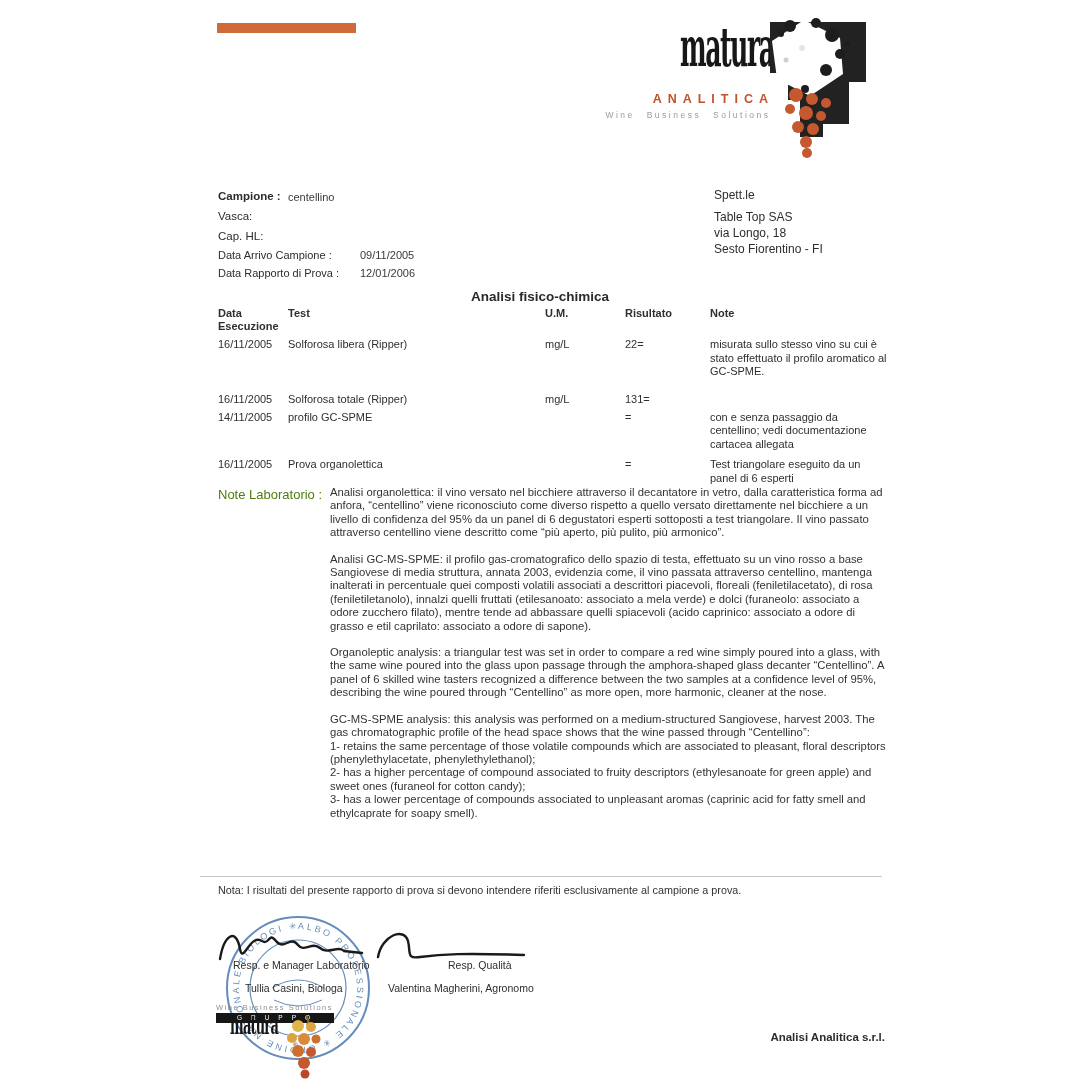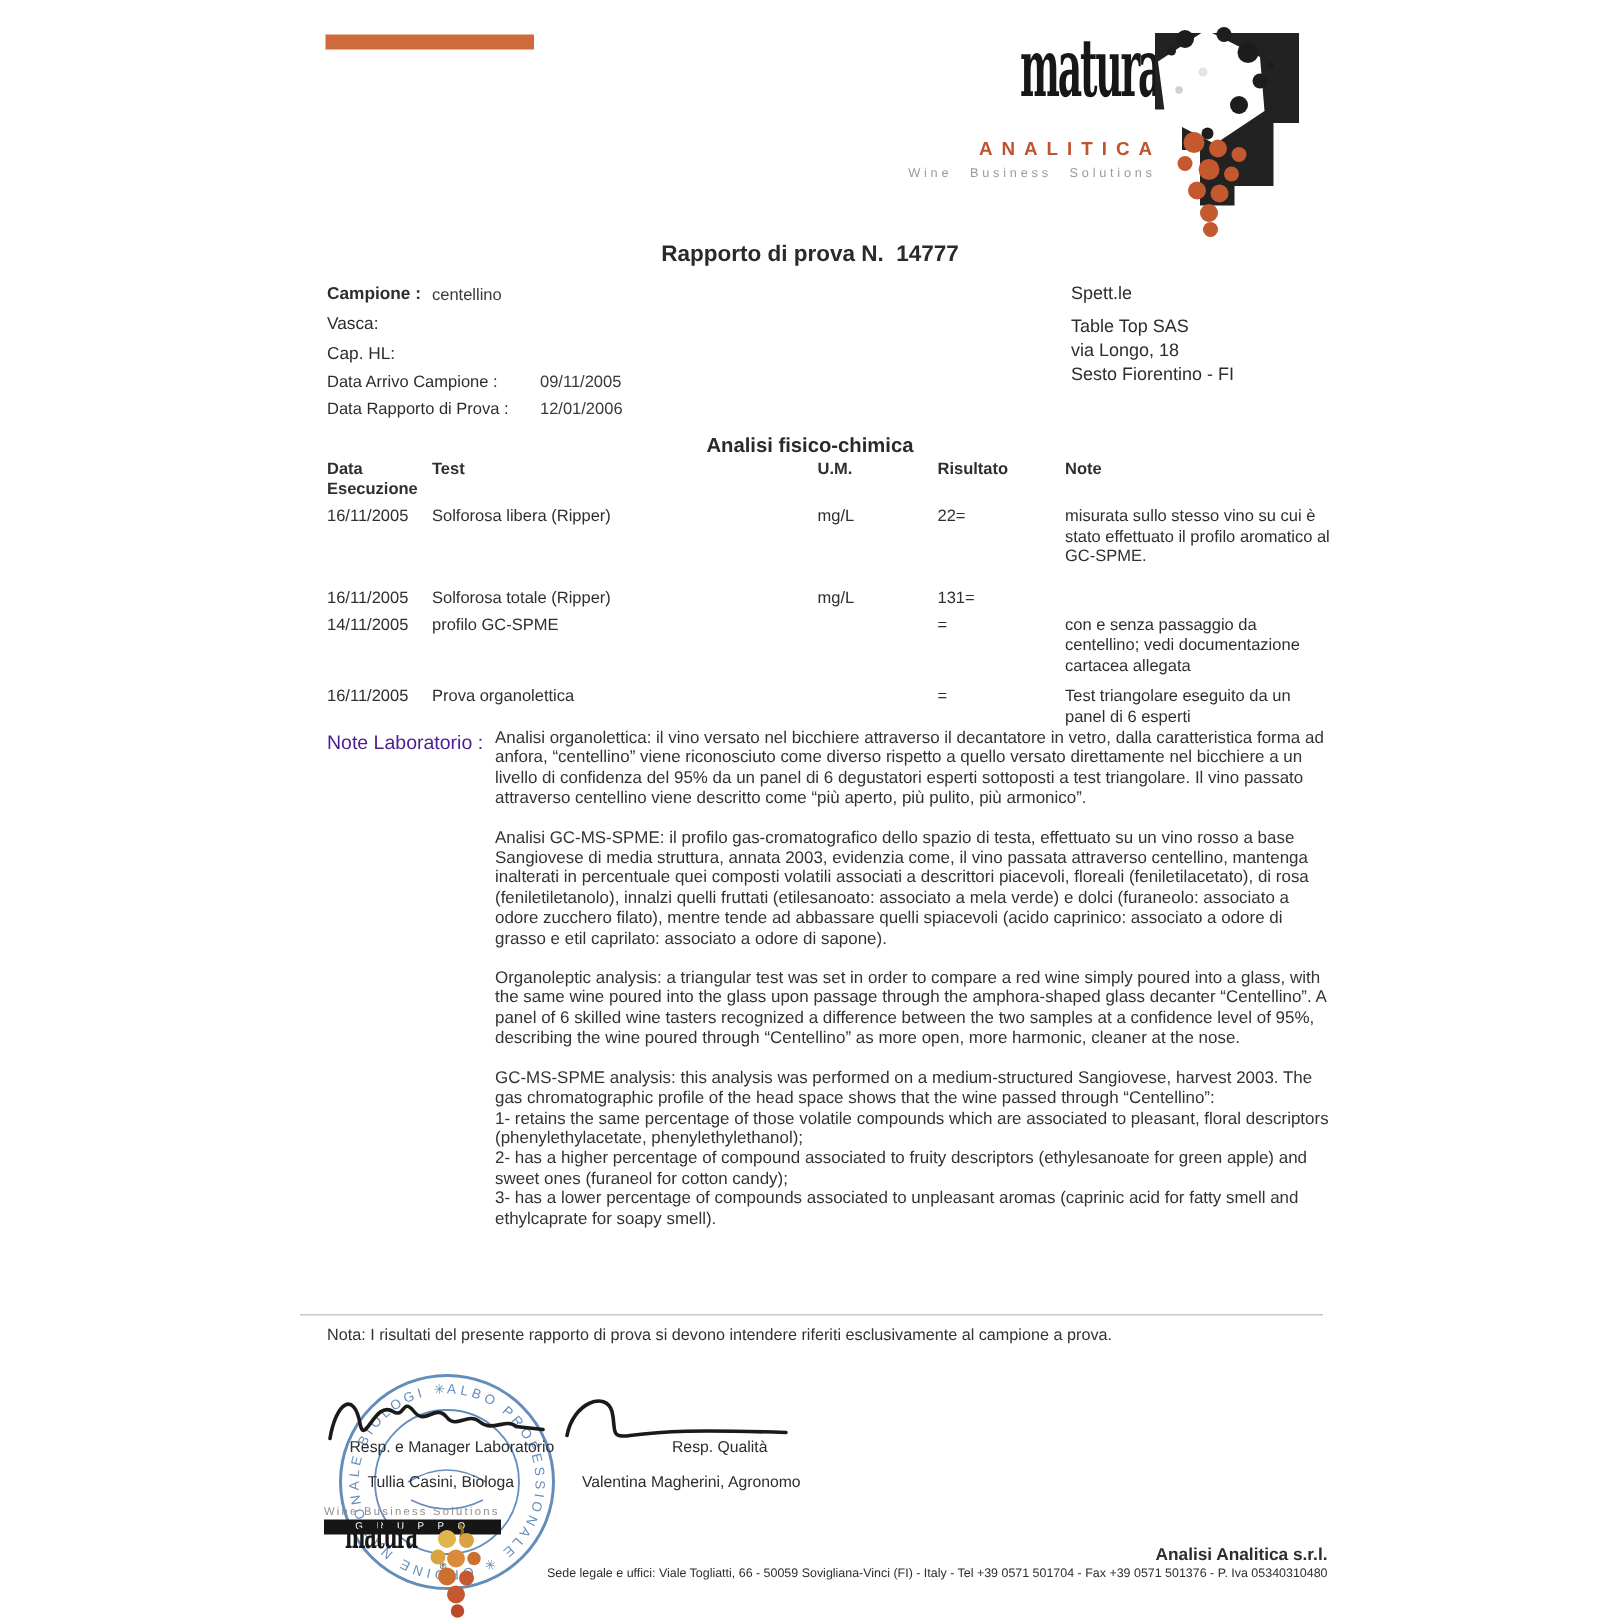--- a/index.html
+++ b/index.html
@@ -51,21 +51,21 @@
   .a-head { font-weight:bold; margin-bottom:5px; }
   .a-head .c-date { white-space:pre-line; }
   .a-cell { line-height:13px; }
   .c-note { line-height:13.5px; }
   .r1 { margin-bottom:14px; }
   .r2 { margin-bottom:5px; }
   .r3 { margin-bottom:7px; }
 
   
   .lab-notes { left:218px; top:486px; width:668px; }
-  .ln-label { position:absolute; left:0; top:1px; font-size:13px; color:#4c1d95; white-space:nowrap; }
+  .ln-label { position:absolute; left:0; top:1px; font-size:13px; color:#4d7c0f; white-space:nowrap; }
   .ln-paras { margin-left:112px; }
   .ln-paras p { font-size:11.3px; line-height:13.4px; margin-bottom:13px; white-space:pre-line; color:#333; }
 
   
   .divider { left:200px; top:876px; width:682px; height:1px; background:#c6c6c6; }
   .nota { left:218px; top:883px; font-size:10.8px; line-height:15.5px; color:#333; }
   .nota .nota-l2 { margin-left:27px; }
 
   
   .stamp { left:212px; top:902px; opacity:0.85; }
@@ -122,21 +122,20 @@
     <circle cx="66" cy="95" r="5" fill="#c4582e"></circle>
       <circle cx="30" cy="101" r="5" fill="#c4582e"></circle>
     <circle cx="46" cy="105" r="7" fill="#c4582e"></circle>
       <circle cx="61" cy="108" r="5" fill="#c4582e"></circle>
     <circle cx="38" cy="119" r="6" fill="#c4582e"></circle>
       <circle cx="53" cy="121" r="6" fill="#c4582e"></circle>
     <circle cx="46" cy="134" r="6" fill="#c4582e"></circle>
       <circle cx="47" cy="145" r="5" fill="#c4582e"></circle>
   </svg>
 
-  <div class="abs doc-title">Rapporto di prova N.  14777</div>
 
   <span class="abs fld" style="left:218px; top:190px;font-weight:bold;">Campione :</span>
   <span class="abs fld-val" style="left:288px; top:191px;">centellino</span>
   <span class="abs fld" style="left:218px; top:210px;">Vasca:</span>
   <span class="abs fld" style="left:218px; top:230px;">Cap. HL:</span>
   <span class="abs fld" style="left:218px; top:249px; font-size:11px;">Data Arrivo Campione :</span>
   <span class="abs fld-val" style="left:360px; top:249px;">09/11/2005</span>
   <span class="abs fld" style="left:218px; top:267px; font-size:11px;">Data Rapporto di Prova :</span>
   <span class="abs fld-val" style="left:360px; top:267px;">12/01/2006</span>
 
@@ -242,16 +241,15 @@
       <circle cx="20" cy="25" r="6" fill="#d98a3a"></circle>
     <circle cx="32" cy="25" r="4.5" fill="#cc7030"></circle>
       <circle cx="14" cy="37" r="6" fill="#cc7030"></circle>
     <circle cx="27" cy="38" r="5" fill="#c4582e"></circle>
       <circle cx="20" cy="49" r="6" fill="#c4582e"></circle>
     <circle cx="21" cy="60" r="4.5" fill="#b84a28"></circle>
   </svg>
 
   <div class="abs footer-text">
     <div class="ft-company">Analisi Analitica s.r.l.</div>
-    <div class="ft-address">Sede legale e uffici: Viale Togliatti, 66 - 50059 Sovigliana-Vinci (FI) - Italy - Tel  +39 0571 501704 - Fax  +39 0571 501376 - P. Iva  05340310480</div>
   </div>
 
 </div>
 
 </body></html>

